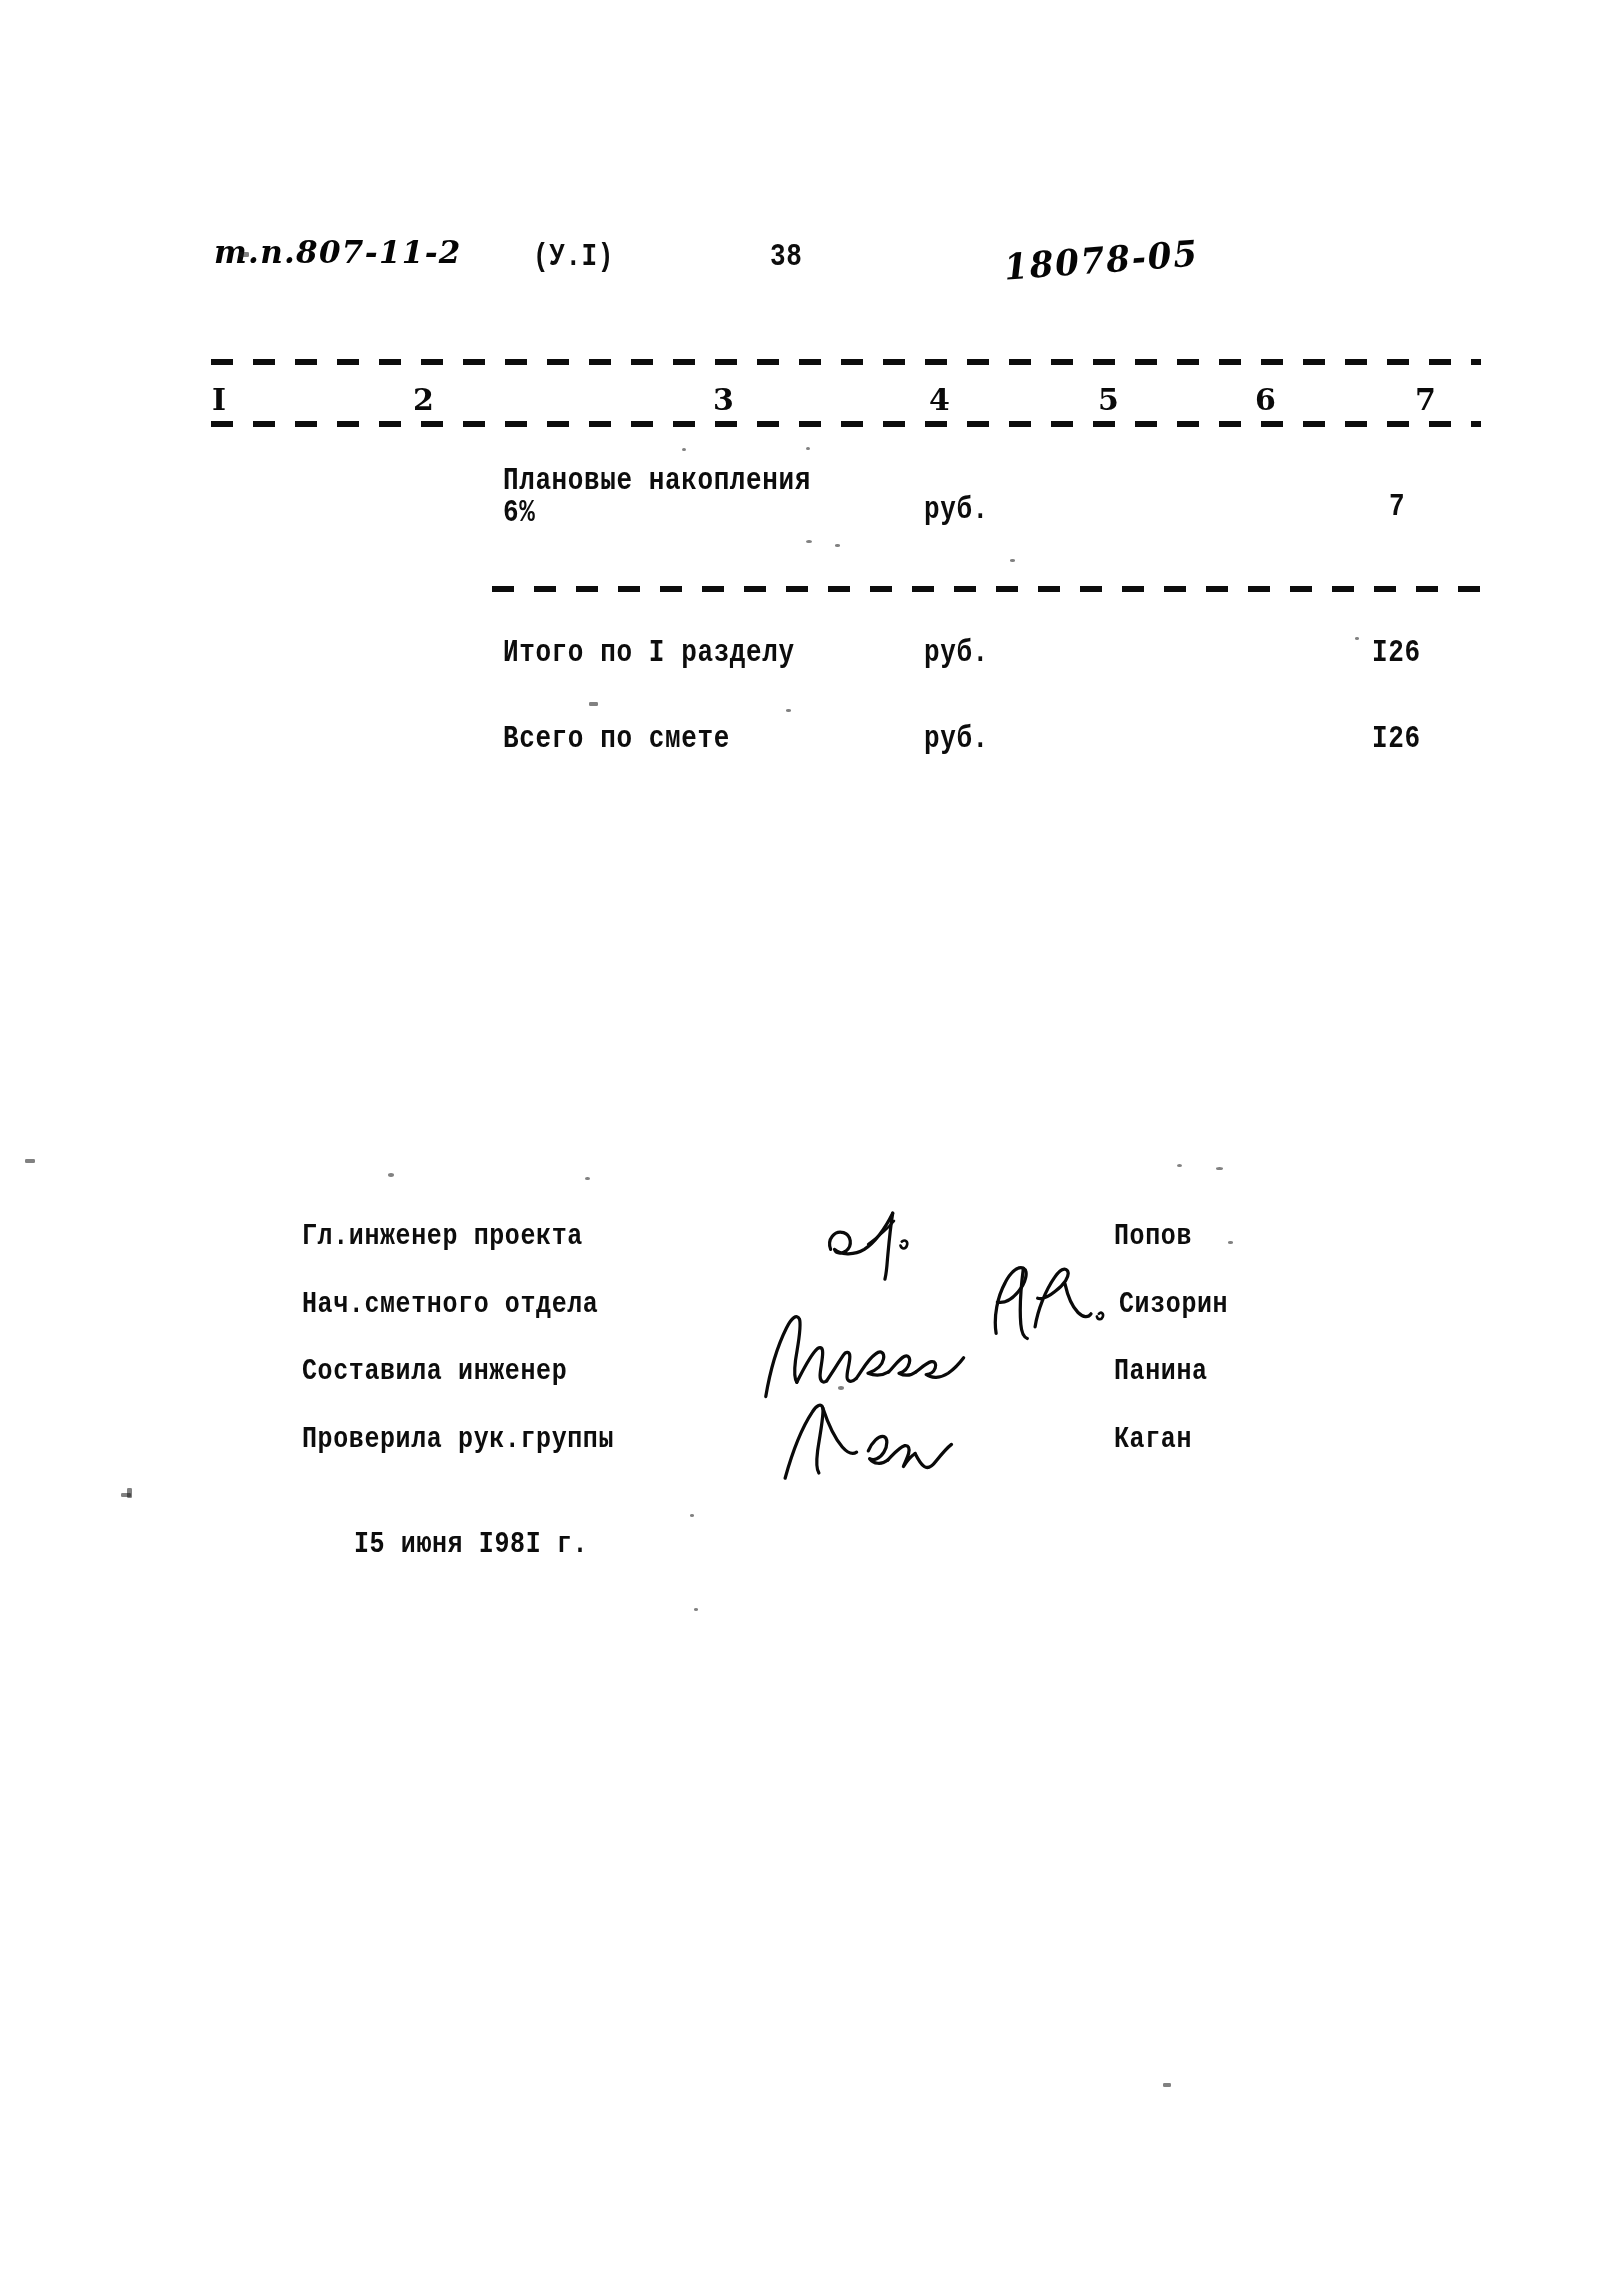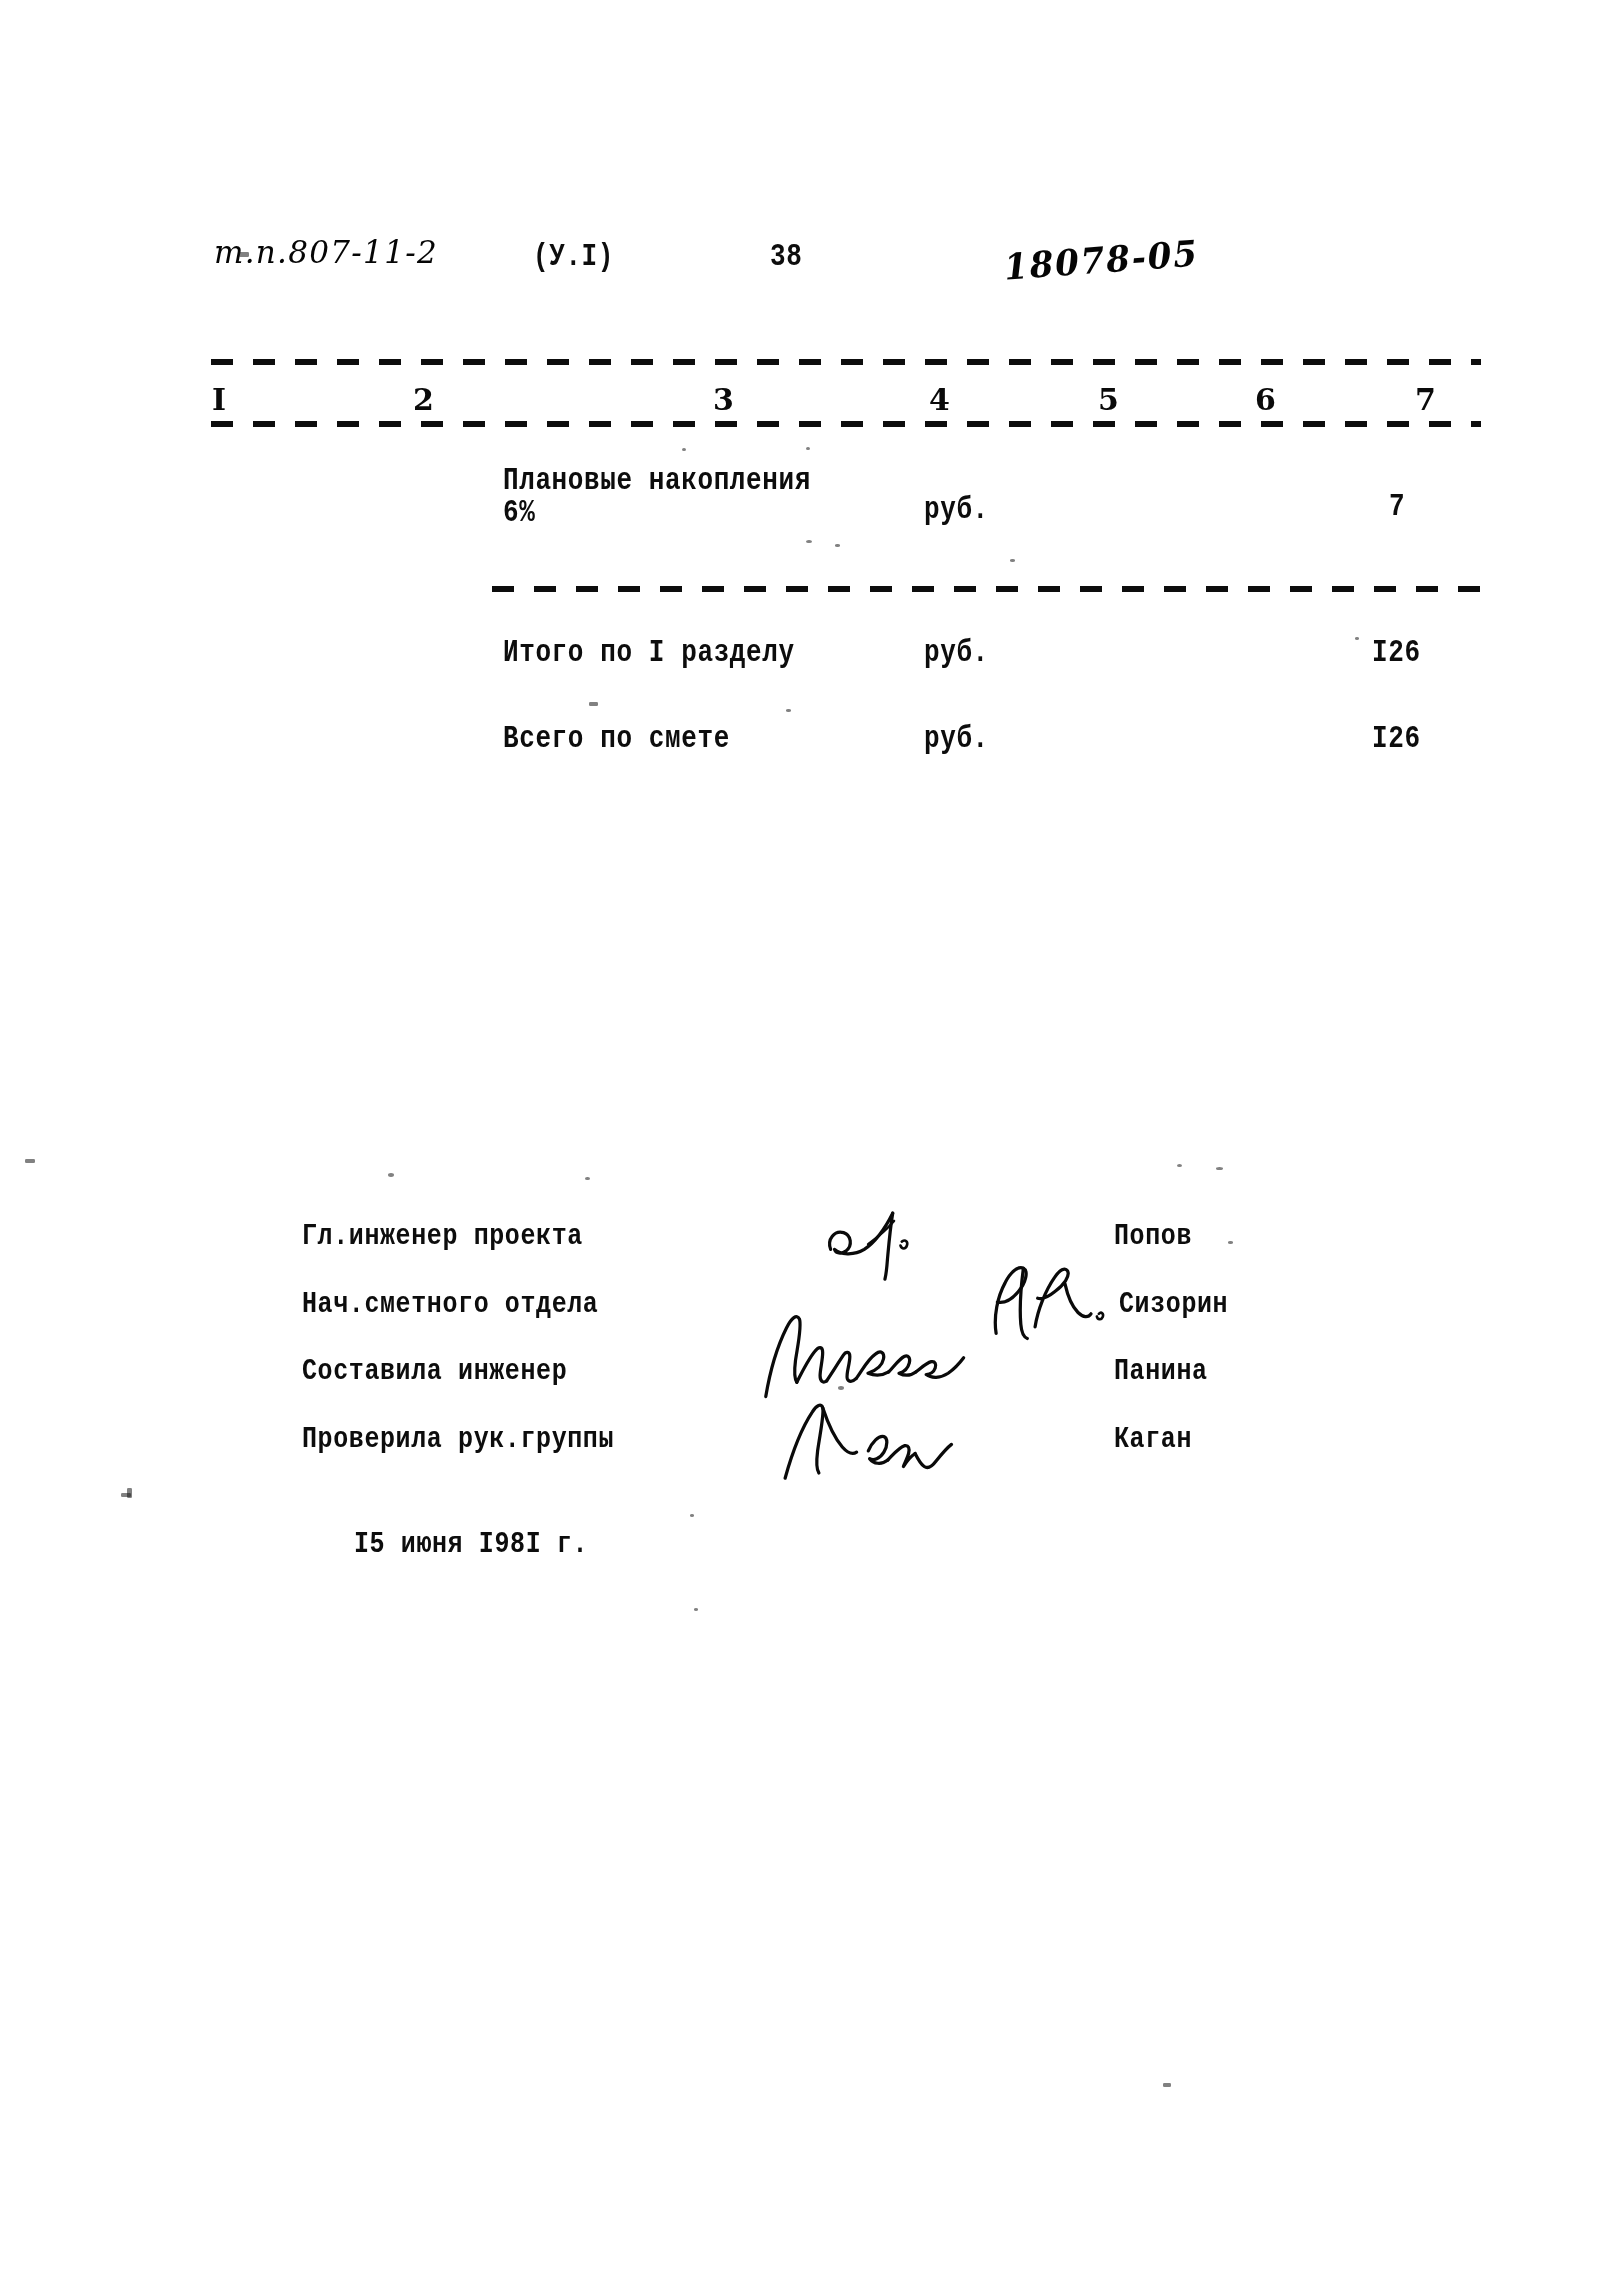--- a/index.html
+++ b/index.html
@@ -43,21 +43,21 @@
     letter-spacing: 0.6px;
     transform: scaleY(1.15);
     transform-origin: left top;
     font-weight: 600;
   }
 
   
   .hand {
     font-family: "DejaVu Serif", "Liberation Serif", serif;
     font-style: italic;
-    font-weight: 400;
+    font-weight: 700;
     font-size: 31px;
     letter-spacing: 1.3px;
     color: #050505;
   }
   .hand-num {
     font-family: "DejaVu Serif", "Liberation Serif", serif;
     font-style: italic;
     font-weight: 700;
     font-size: 34px;
     letter-spacing: 1.9px;

